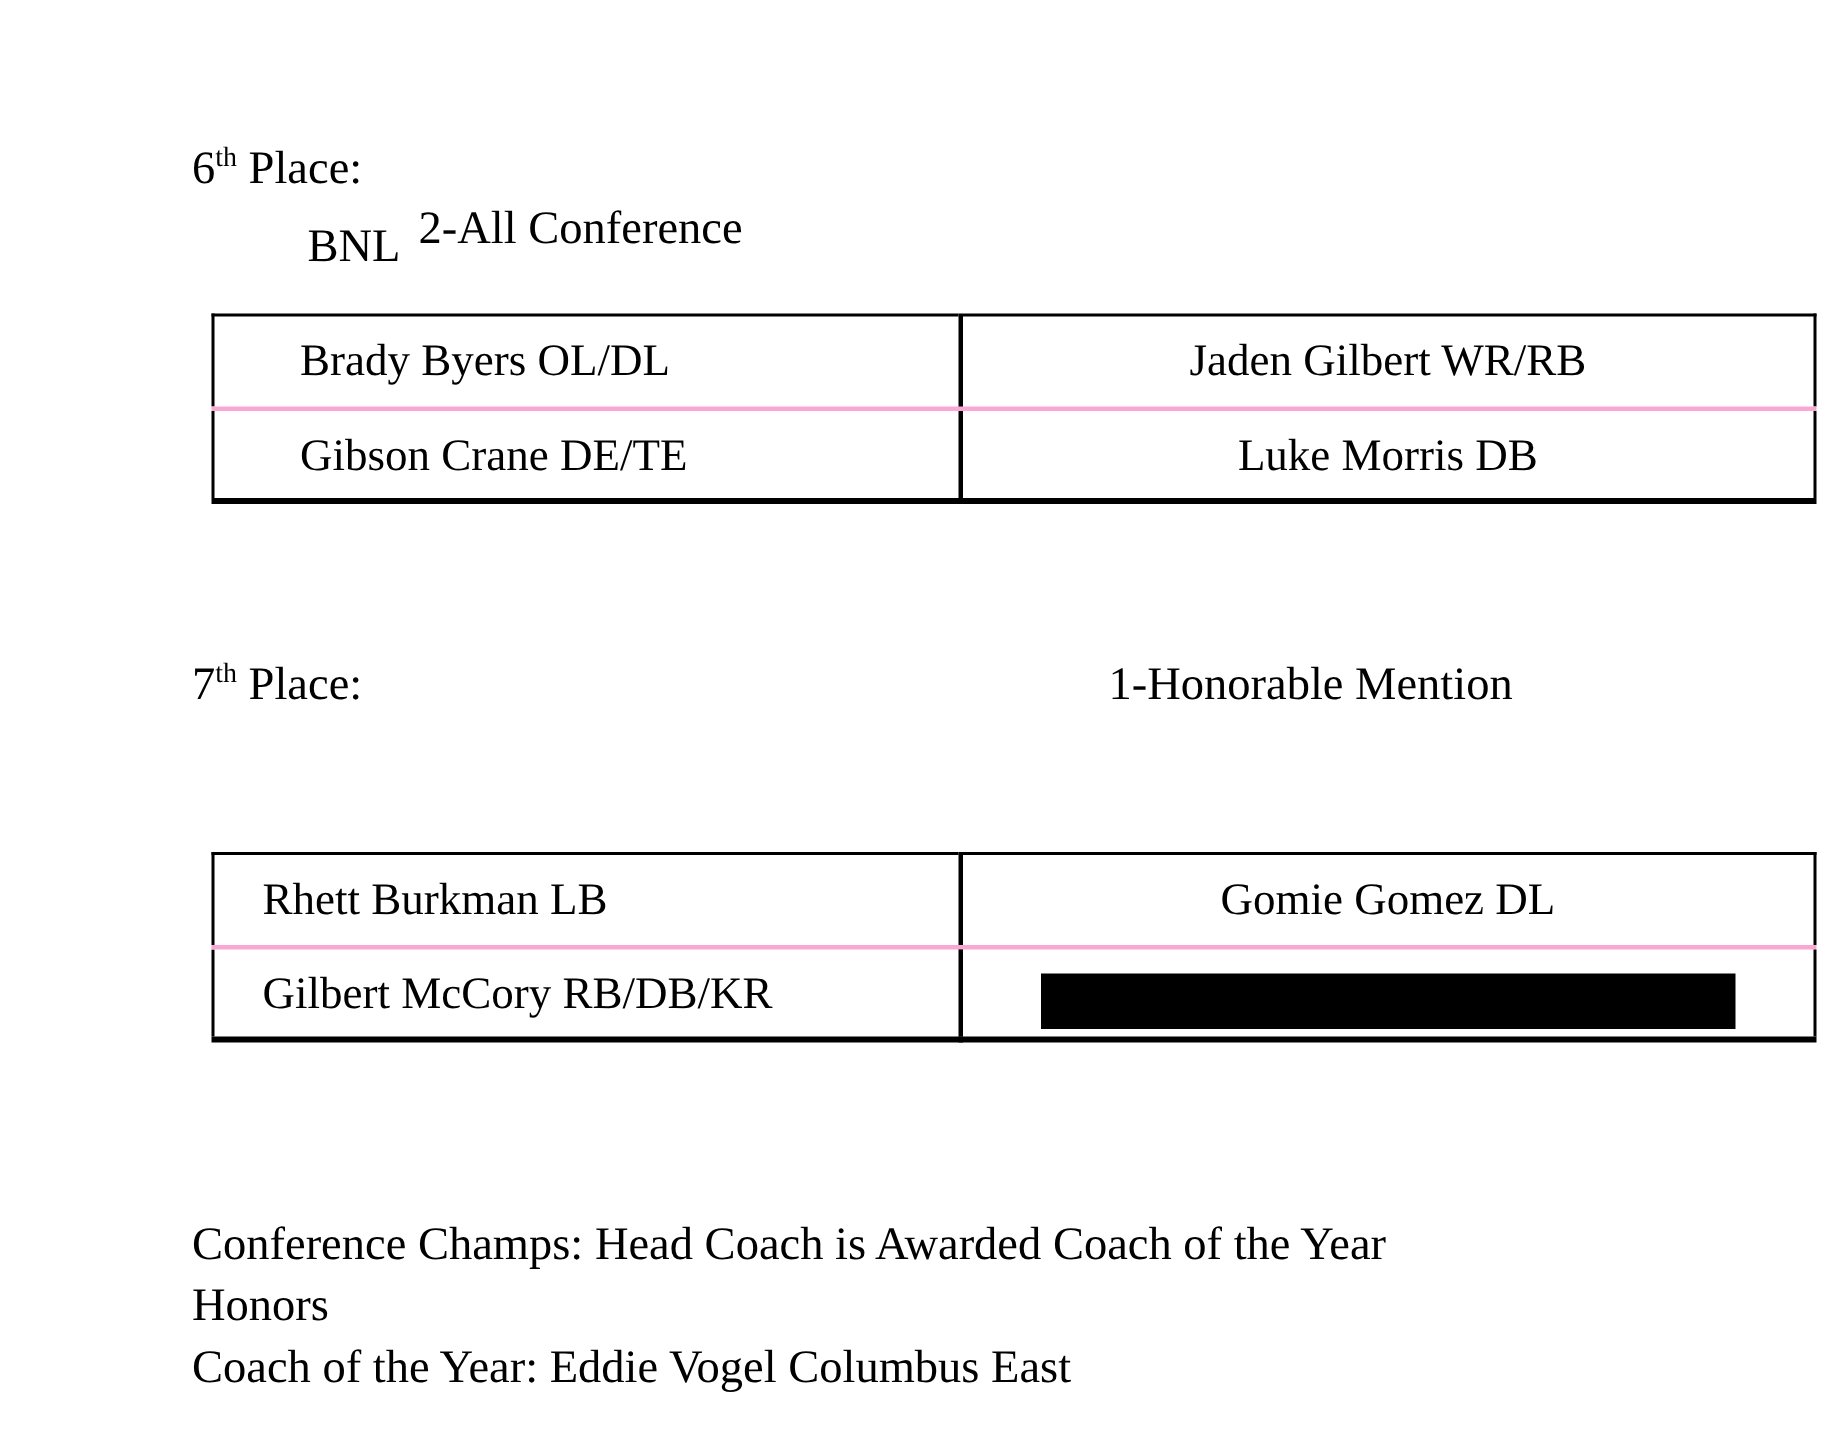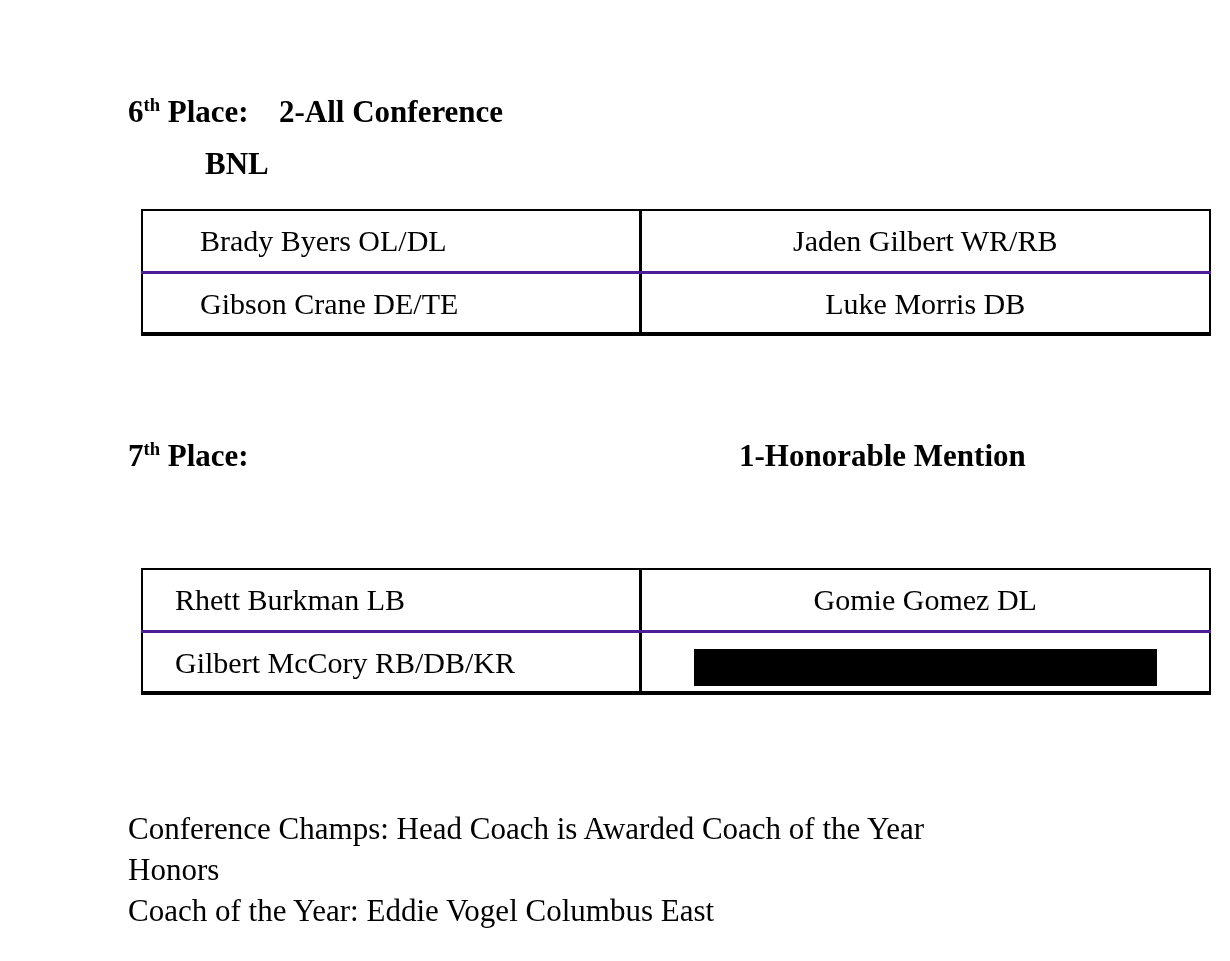--- a/index.html
+++ b/index.html
@@ -20,21 +20,20 @@
   .page {
     position: absolute;
     inset: 0;
   }
 
   
   .section {
     position: absolute;
     left: 0;
     width: 1142px;
-    font-weight: bold;
   }
   .heading-row {
     position: relative;
     height: 52px;
   }
   .place-label {
     position: absolute;
     left: 128px;
     top: 0;
     font-size: 31px;
@@ -81,21 +80,21 @@
   .awards-table td {
     border: 0;
     padding: 0;
     vertical-align: top;
     font-size: 30px;
     line-height: 34px;
     height: 62px;
     box-sizing: border-box;
   }
   .awards-table tr.row-top td {
-    border-bottom: 3px solid #4c1d95;
+    border-bottom: 3px solid #f9a8d4;
   }
   .awards-table td.col-left {
     width: 498px;
     border-right: 3px solid #000;
     text-align: left;
   }
   .awards-table td.col-right {
     width: 570px;
     text-align: center;
     margin-top: 25px;
@@ -134,21 +133,21 @@
   }
 </style>
 </head>
 <body>
 
 <div class="page">
 
   <div class="section" style="top:92px;">
     <div class="heading-row">
       <span class="place-label"><span>6</span><sup>th</sup> <span>Place:</span></span>
-      <span class="allconf-label" style="left:279px;">2-All Conference</span>
+      <span class="allconf-label" style="left:279px;margin-top:40px;">2-All Conference</span>
     </div>
     <div class="heading-row" style="height:48px;">
       <span class="school-label" style="left:205px;">BNL</span>
     </div>
   </div>
 
   <table class="awards-table t1" style="left:141px; top:209px; width:996px;">
     <tbody>
       <tr class="row-top">
         <td class="col-left">

